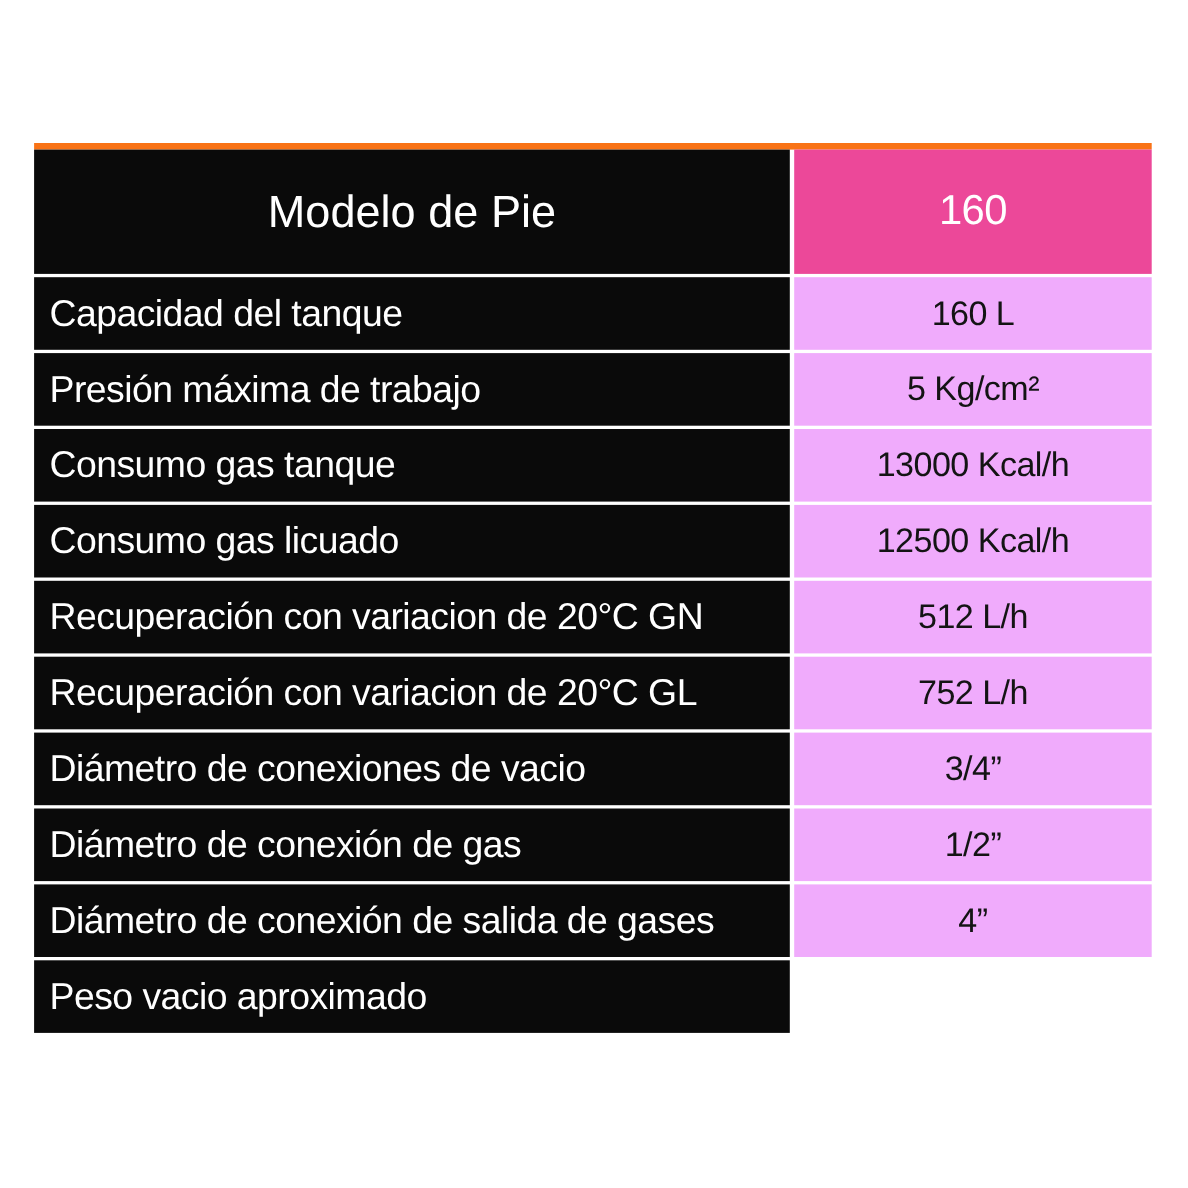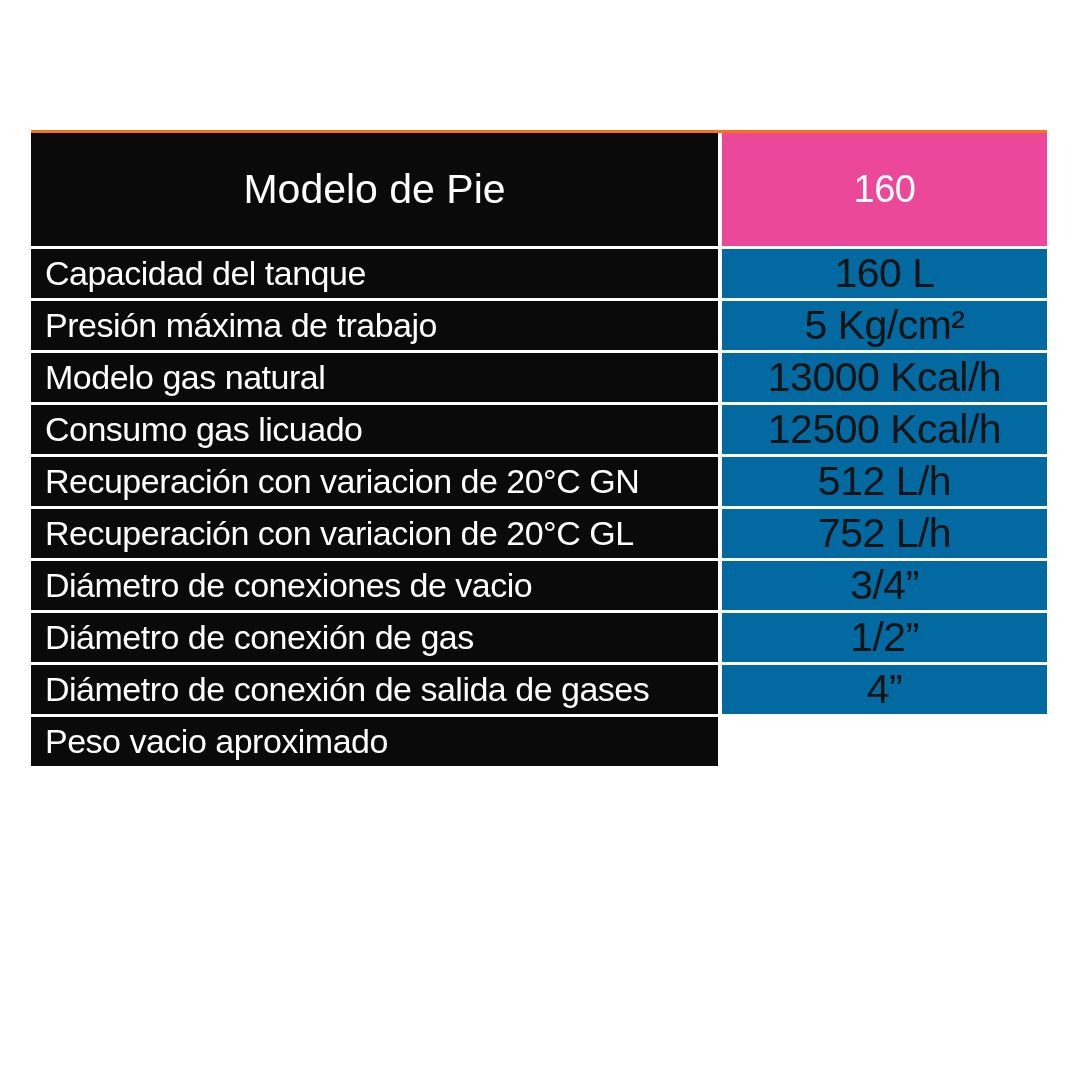--- a/index.html
+++ b/index.html
@@ -15,27 +15,27 @@
     overflow: hidden;
   }
   .spec-table {
     position: absolute;
     left: 31px;
     top: 130px;
     width: 1016px;
     display: flex;
     flex-direction: column;
     gap: 3px;
-    border-top: 3px solid #f97316;
+    border-top: 6px solid #f97316;
     padding-top: 0;
   }
   .spec-row {
     display: flex;
     gap: 4px;
-    height: 49px;
+    height: 66px;
   }
   .spec-row.header-row {
     height: 113px;
   }
   .cell {
     box-sizing: border-box;
     display: flex;
     align-items: center;
     overflow: hidden;
   }
@@ -43,24 +43,24 @@
     width: 687px;
     background: #0a0a0a;
     color: #ffffff;
     padding-left: 14px;
     font-size: 34px;
     letter-spacing: -0.5px;
     white-space: nowrap;
   }
   .value-cell {
     flex: 1;
-    background: #0369a1;
+    background: #f0abfc;
     color: #141414;
     justify-content: center;
-    font-size: 41px;
+    font-size: 31px;
     letter-spacing: -0.5px;
     white-space: nowrap;
   }
   .header-row .label-cell {
     justify-content: center;
     padding-left: 0;
     font-size: 41px;
     letter-spacing: 0;
   }
   .header-row .value-cell {
@@ -83,21 +83,21 @@
     <div class="cell label-cell">Capacidad del tanque</div>
     <div class="cell value-cell">160 L</div>
   </div>
 
   <div class="spec-row">
     <div class="cell label-cell">Presión máxima de trabajo</div>
     <div class="cell value-cell">5 Kg/cm²</div>
   </div>
 
   <div class="spec-row">
-    <div class="cell label-cell">Modelo gas natural</div>
+    <div class="cell label-cell">Consumo gas tanque</div>
     <div class="cell value-cell">13000 Kcal/h</div>
   </div>
 
   <div class="spec-row">
     <div class="cell label-cell">Consumo gas licuado</div>
     <div class="cell value-cell">12500 Kcal/h</div>
   </div>
 
   <div class="spec-row">
     <div class="cell label-cell">Recuperación con variacion de 20°C GN</div>

